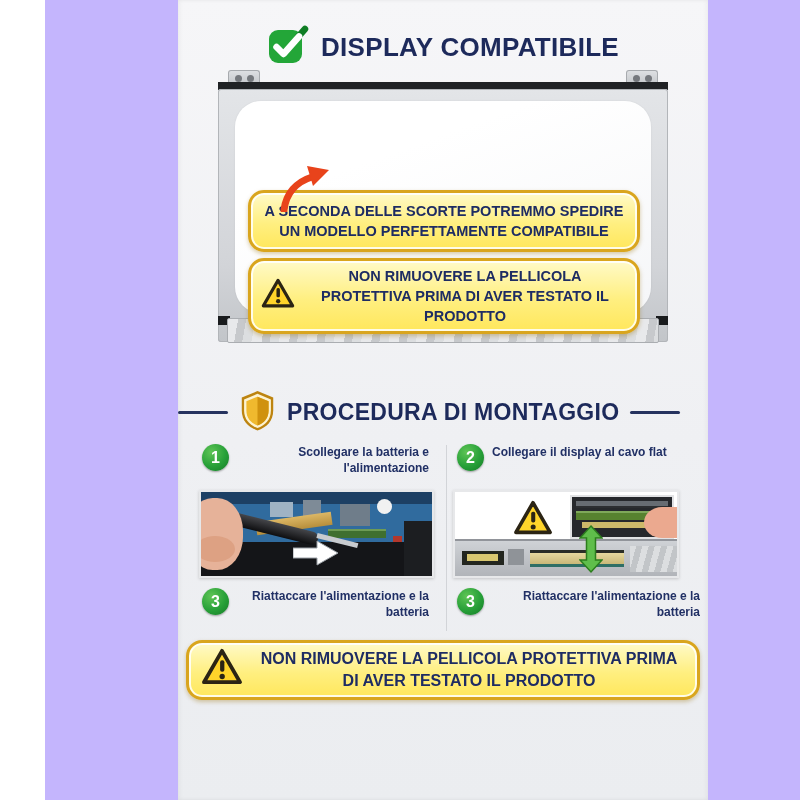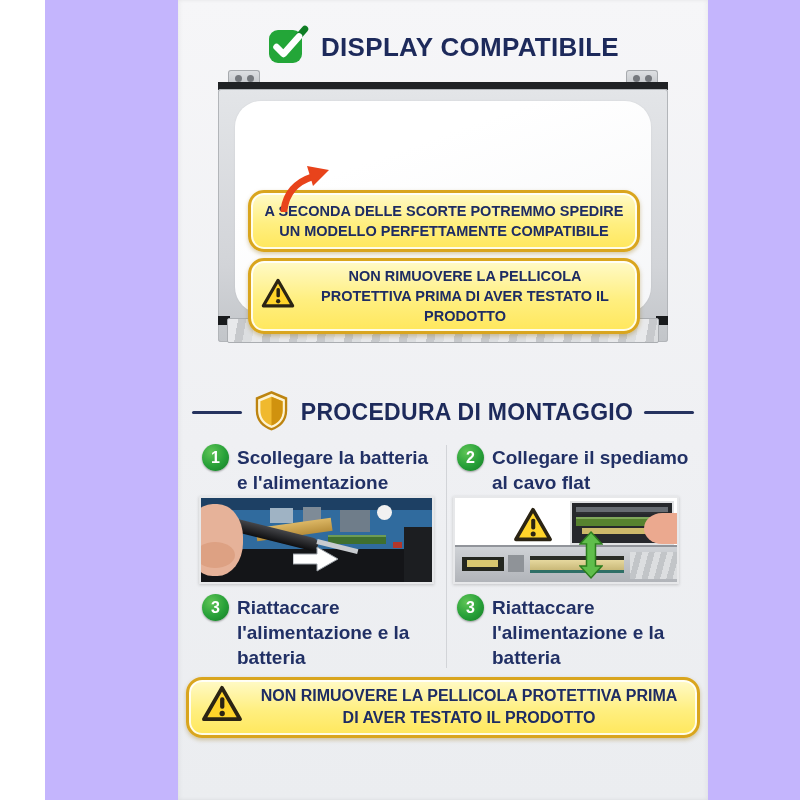--- a/index.html
+++ b/index.html
@@ -41,36 +41,36 @@
                background:linear-gradient(180deg,#fffac8 0%,#ffef80 55%,#ffe75c 100%);
                box-shadow:inset 0 0 0 2px rgba(255,255,255,.85), 0 2px 4px rgba(150,110,0,.35);
                color:#1e2c63;font-weight:800;font-size:14.5px;line-height:1.38;}
   .banner-stock{position:absolute;left:30px;right:28px;top:120px;padding:8px 8px;z-index:2;}
   .banner-film{position:absolute;left:30px;right:28px;top:188px;padding:5px 10px;z-index:2;
                display:flex;align-items:center;gap:8px;}
   .banner-film .txt{flex:1;}
   .red-arrow{position:absolute;left:58px;top:94px;z-index:3;}
 
   
-  .proc-header{margin-top:27px;display:flex;align-items:center;justify-content:center;gap:11px;}
+  .proc-header{margin-top:27px;display:flex;align-items:center;gap:11px;}
   .dash{width:50px;height:3px;background:#26335f;border-radius:2px;}
   .proc-title{font-size:23px;font-weight:800;color:#1d2a5b;letter-spacing:.3px;}
 
   
   .proc-grid{position:relative;margin-top:8px;}
   .vdivider{position:absolute;left:50.5%;top:2px;bottom:2px;width:1px;background:#d2d4d8;}
   .steps-row{display:grid;grid-template-columns:1fr 1fr;}
   .step{display:flex;align-items:flex-start;gap:8px;min-height:46px;}
   .step.sl{padding-left:24px;padding-right:14px;}
   .step.sr{padding-left:14px;padding-right:8px;}
   .badge{width:27px;height:27px;border-radius:50%;flex:none;margin-top:1px;
          background:radial-gradient(circle at 35% 30%,#5ec455 0%,#27a038 55%,#157a26 100%);
          color:#fff;font-weight:800;font-size:16px;display:flex;align-items:center;justify-content:center;
          box-shadow:0 1px 2px rgba(0,0,0,.35);}
-  .step-label{font-size:19px;font-weight:700;color:#213065;line-height:1.32;padding-top:2px;}
+  .step-label{font-size:12px;font-weight:700;color:#213065;line-height:1.32;padding-top:2px;text-align:right;}
 
   
   .photos-row{display:grid;grid-template-columns:1fr 1fr;margin-top:1px;}
   .photo{position:relative;height:88px;background:#fff;border:2px solid #e7e8ea;box-sizing:border-box;
          box-shadow:0 1px 3px rgba(0,0,0,.18);overflow:hidden;}
   .photo.p1{width:235px;margin-left:21px;}
   .photo.p2{width:226px;margin-left:10px;}
   .abs{position:absolute;}
 
   
@@ -171,21 +171,21 @@
     <div class="proc-grid">
       <div class="vdivider"></div>
 
       <div class="steps-row">
         <div class="step sl">
           <span class="badge">1</span>
           <span class="step-label">Scollegare la batteria e l'alimentazione</span>
         </div>
         <div class="step sr">
           <span class="badge">2</span>
-          <span class="step-label">Collegare il spediamo al cavo flat</span>
+          <span class="step-label">Collegare il display al cavo flat</span>
         </div>
       </div>
 
       <div class="photos-row">
 
         <div class="photo p1">
           <div class="pcb"></div>
           <div class="pcb-top"></div>
           <div class="comp" style="left:30%;top:12%;width:10%;height:18%;background:#9fb3c4;"></div>
           <div class="comp" style="left:44%;top:10%;width:8%;height:24%;background:#7e8b97;"></div>

